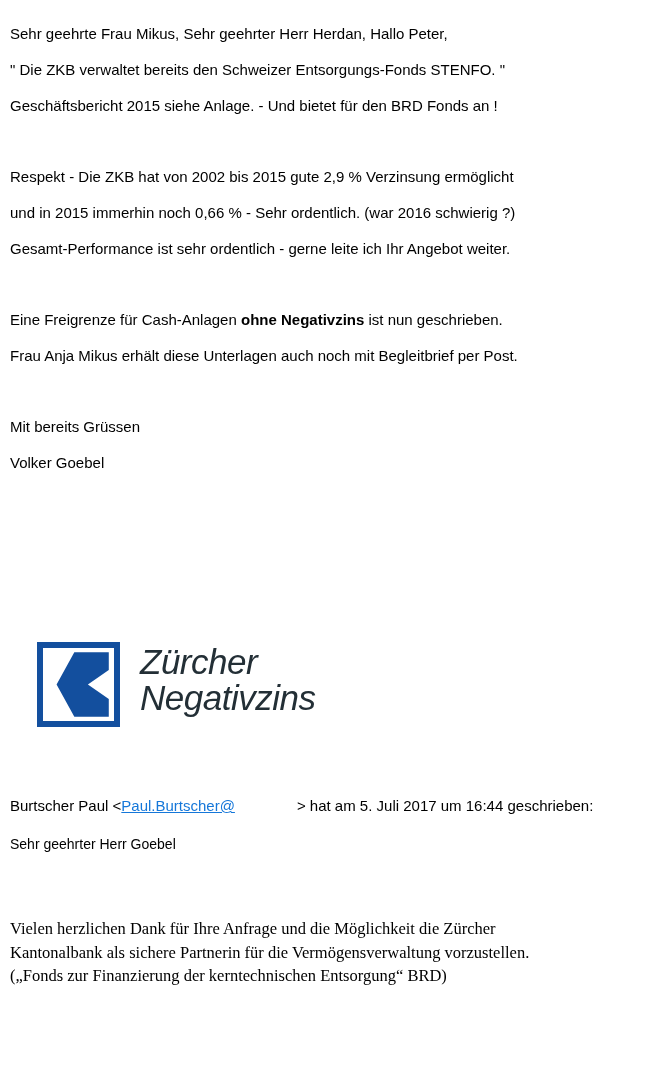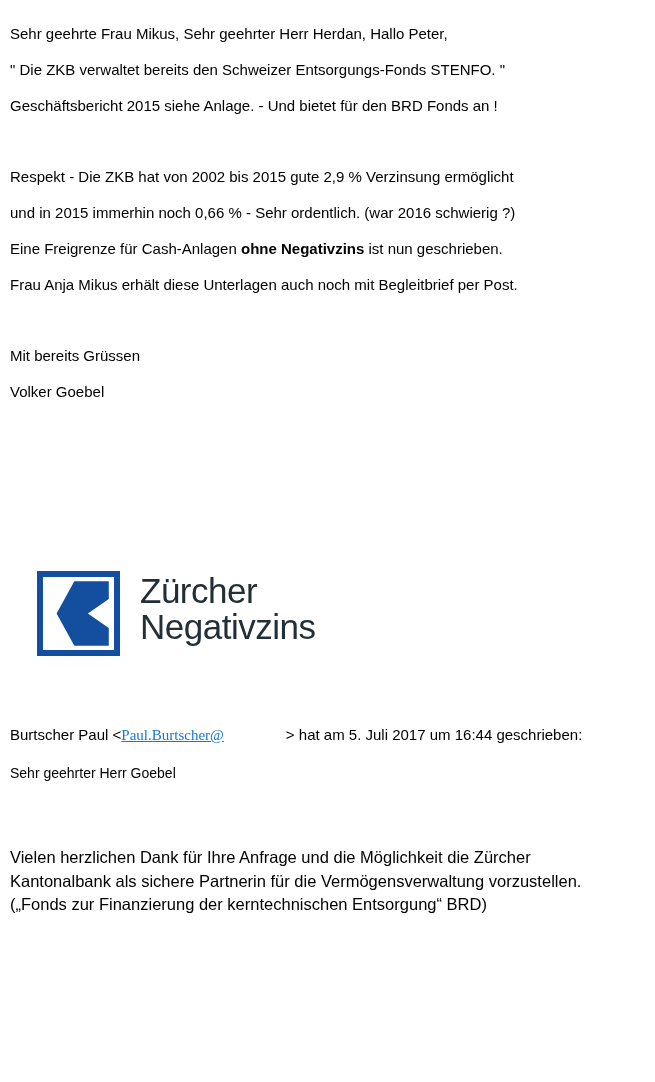--- a/index.html
+++ b/index.html
@@ -27,20 +27,21 @@
   strong { font-weight: bold; }
 
   
   .logo-row {
     margin-top: 170px;
     margin-left: 27px;
     height: 85px;
     display: flex;
     align-items: flex-start;
     margin-bottom: 70px;
+    font-style: italic;
   }
   .logo-mark {
     width: 83px;
     height: 85px;
     border: 6px solid #134f9e;
     background: #ffffff;
     flex: 0 0 auto;
   }
   .logo-mark svg { display: block; width: 100%; height: 100%; }
   .logo-word {
@@ -56,52 +57,53 @@
   p.quote-header {
     font-size: 15px;
     line-height: 18px;
     margin: 0 0 19px 0;
     white-space: nowrap;
   }
   .email-link {
     color: #1577d9;
     text-decoration: underline;
     cursor: pointer;
-    font-family: Liberation Serif, serif;
   }
   .redacted-gap {
     display: inline-block;
     width: 62px;
   }
   p.quote-greeting {
     font-size: 14px;
     line-height: 20px;
     margin: 0 0 63px 0;
     white-space: nowrap;
   }
   p.quote-body {
     font-size: 16.5px;
     line-height: 23.5px;
     margin: 0;
     white-space: pre-line;
     width: 642px;
+    font-family: Liberation Serif, serif;
   }
 </style>
 </head>
 <body>
 
 <div class="email-container">
 
   <p class="line">Sehr geehrte Frau Mikus, Sehr geehrter Herr Herdan, Hallo Peter,</p>
 
   <p class="line">" Die ZKB verwaltet bereits den Schweizer Entsorgungs-Fonds STENFO. "</p>
   <p class="line gap">Geschäftsbericht 2015 siehe Anlage. - Und bietet für den BRD Fonds an !</p>
 
   <p class="line">Respekt - Die ZKB hat von 2002 bis 2015 gute 2,9 % Verzinsung ermöglicht</p>
   <p class="line">und in 2015 immerhin noch 0,66 % - Sehr ordentlich. (war 2016 schwierig ?)</p>
+  <p class="line gap">Gesamt-Performance ist sehr ordentlich - gerne leite ich Ihr Angebot weiter.</p>
 
   <p class="line"><span>Eine Freigrenze für Cash-Anlagen </span><strong>ohne Negativzins</strong><span> ist nun geschrieben.</span></p>
   <p class="line gap">Frau Anja Mikus erhält diese Unterlagen auch noch mit Begleitbrief per Post.</p>
 
   <p class="line">Mit bereits Grüssen</p>
   <p class="line signature">Volker Goebel</p>
 
   <div class="logo-row">
     <div class="logo-mark">
       <svg viewBox="0 0 68 68" xmlns="http://www.w3.org/2000/svg" aria-hidden="true">

